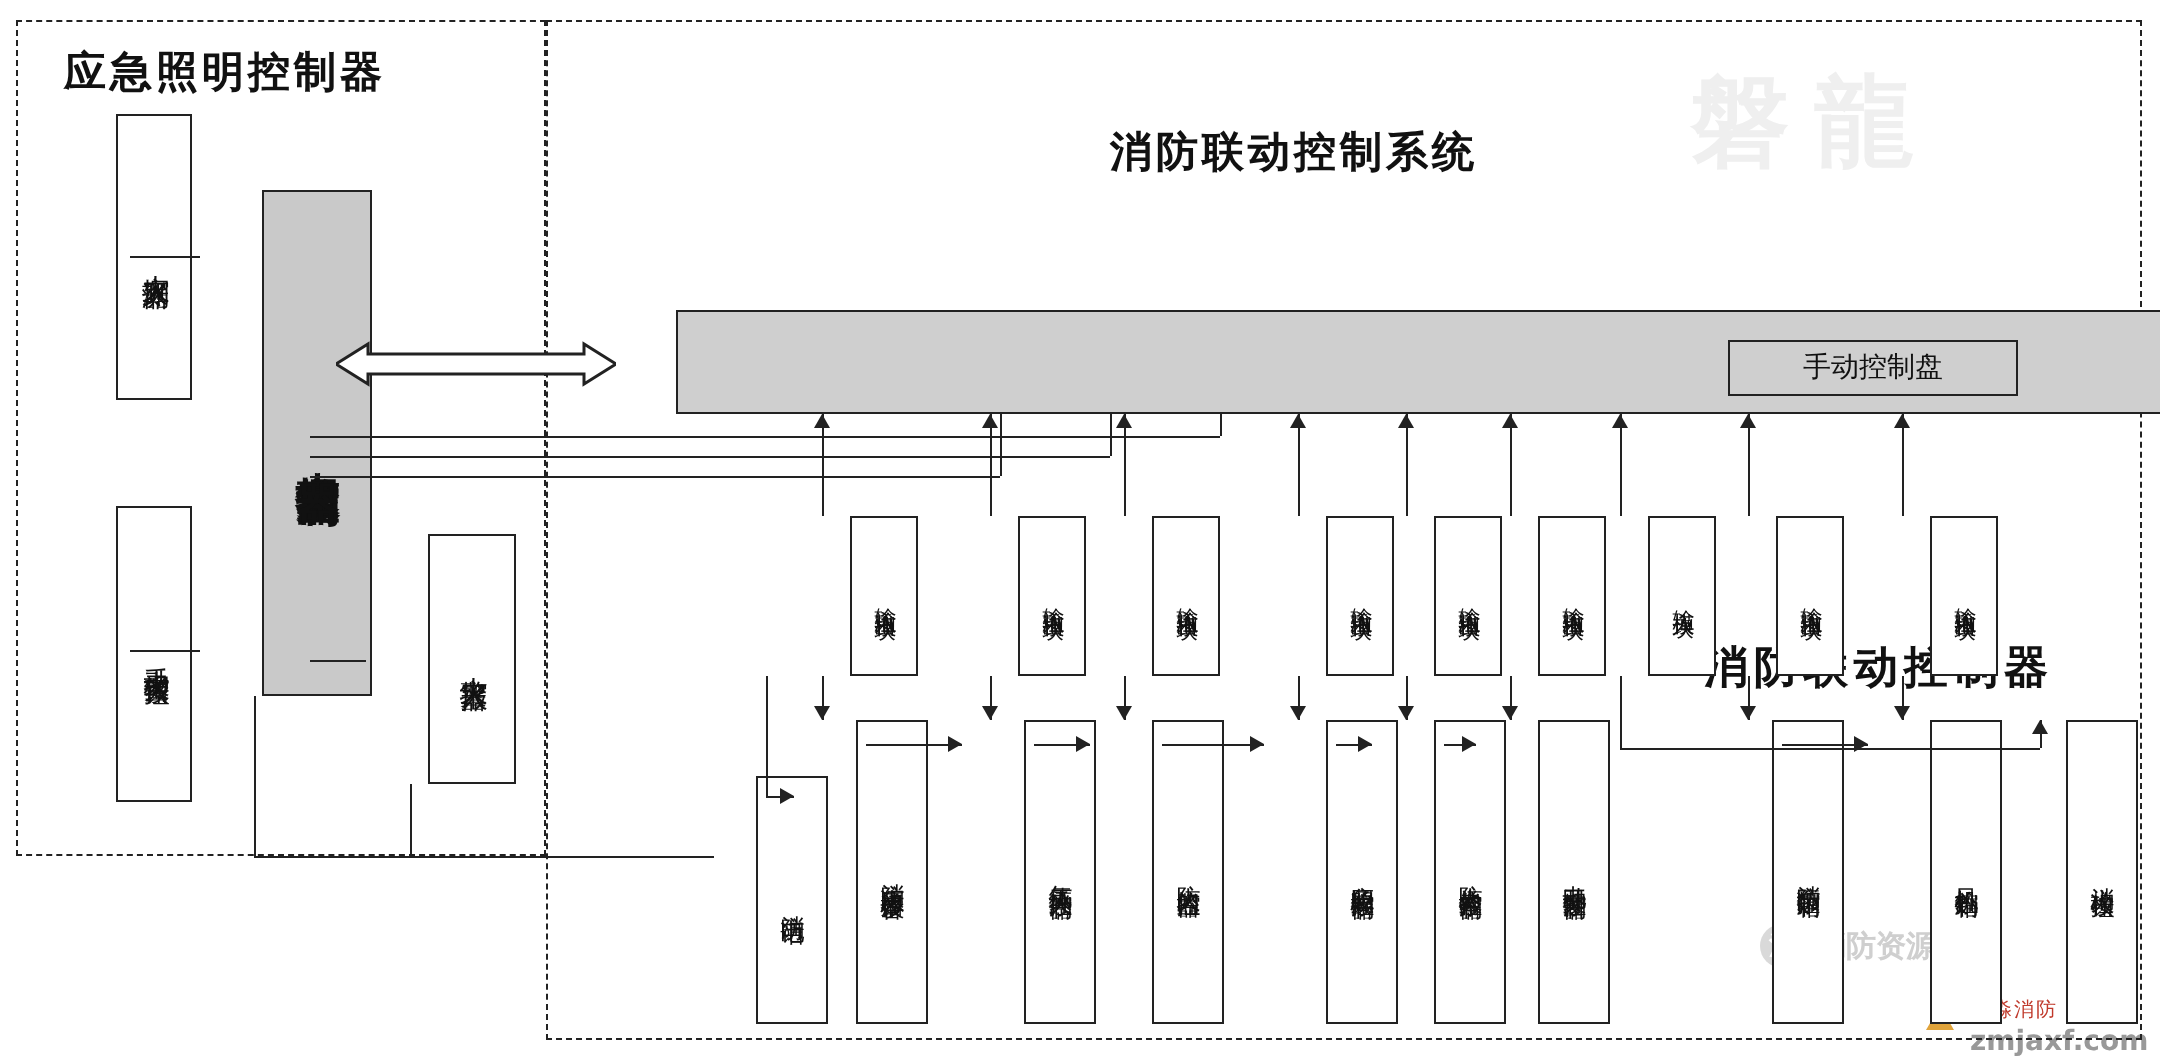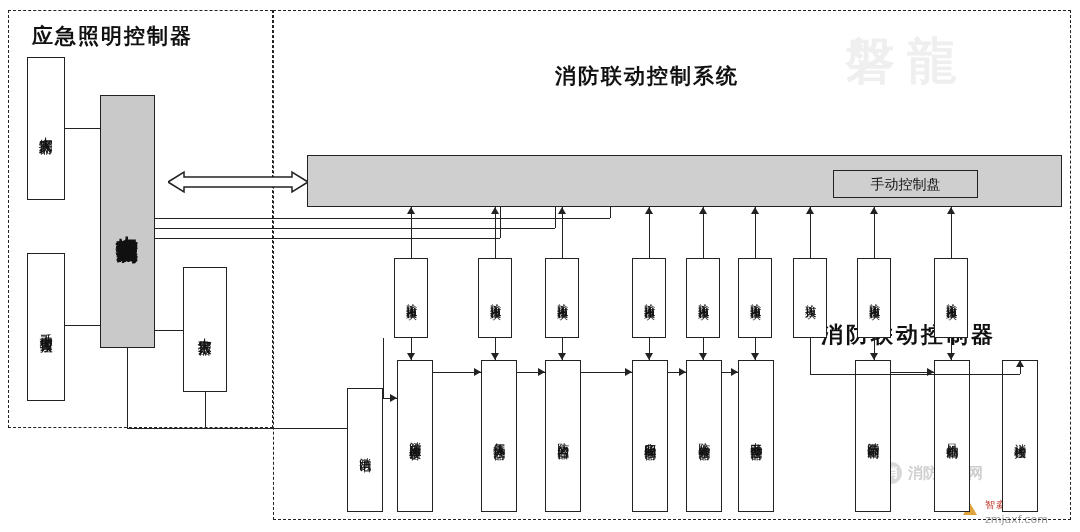--- a/index.html
+++ b/index.html
@@ -7,21 +7,21 @@
        font-family:"DejaVu Sans","Liberation Sans",sans-serif;color:#111;}
   #stage{position:relative;width:1080px;height:532px;}
 
   .abs{position:absolute;box-sizing:border-box;}
 
   
   .dash{border:1.5px dashed #222;}
 
   
   .box{border:1.5px solid #222;background:#fff;display:flex;align-items:center;
-       justify-content:center;text-align:center;line-height:1.05;}
+       justify-content:center;text-align:center;line-height:1.05;margin-left:31px;}
   .vtext{writing-mode:vertical-rl;text-orientation:upright;letter-spacing:1px;}
 
   .gray{background:#c9c9c9;}
   .lgray{background:#cfcfcf;}
 
   .title{font-size:21px;font-weight:700;letter-spacing:2px;}
   .bigcell{font-size:22px;font-weight:700;letter-spacing:3px;}
   .mod{font-size:11px;}
   .dev{font-size:12px;}
 
@@ -41,21 +41,21 @@
   .dbl{position:absolute;}
 
   
   .wm-logo{position:absolute;font-size:50px;font-weight:700;color:#efefef;
            letter-spacing:12px;user-select:none;}
   .wm-seal{position:absolute;display:flex;align-items:center;gap:6px;color:#cfcfcf;
            font-size:15px;font-weight:700;}
   .wm-circle{width:22px;height:22px;border-radius:50%;background:#d9d9d9;
              display:flex;align-items:center;justify-content:center;color:#fff;font-size:13px;}
   .wm-small{position:absolute;font-size:10px;color:#c0392b;letter-spacing:1px;}
-  .wm-small2{position:absolute;font-size:11px;color:#999;}
+  .wm-small2{position:absolute;font-size:14px;color:#999;font-weight:bold;}
   .wm-tri{position:absolute;width:0;height:0;border-left:7px solid transparent;
           border-right:7px solid transparent;border-bottom:12px solid #e0a33a;}
 </style>
 </head>
 <body>
 
 <div id="stage">
 
   <div class="wm-logo" style="left:845px;top:28px;">磐龍</div>
   <div class="wm-seal" style="left:880px;top:462px;">

